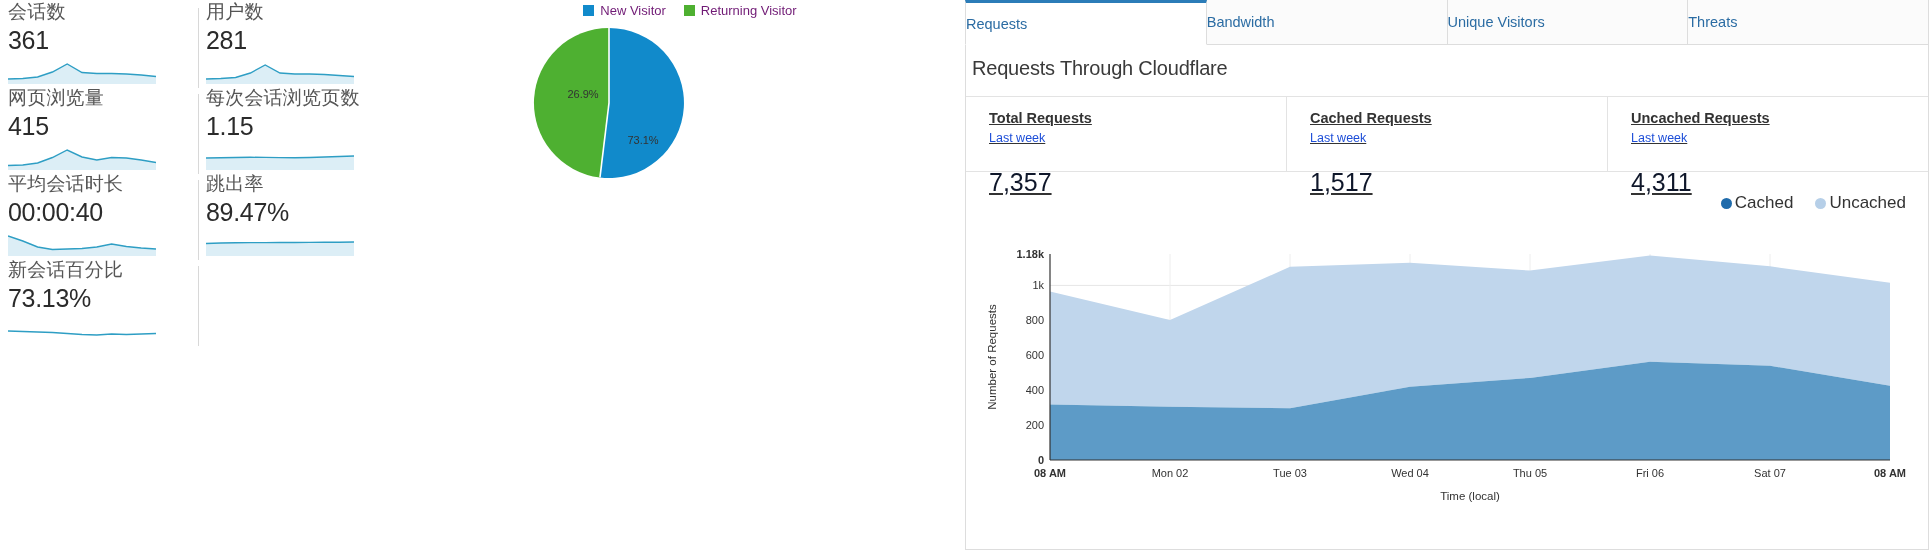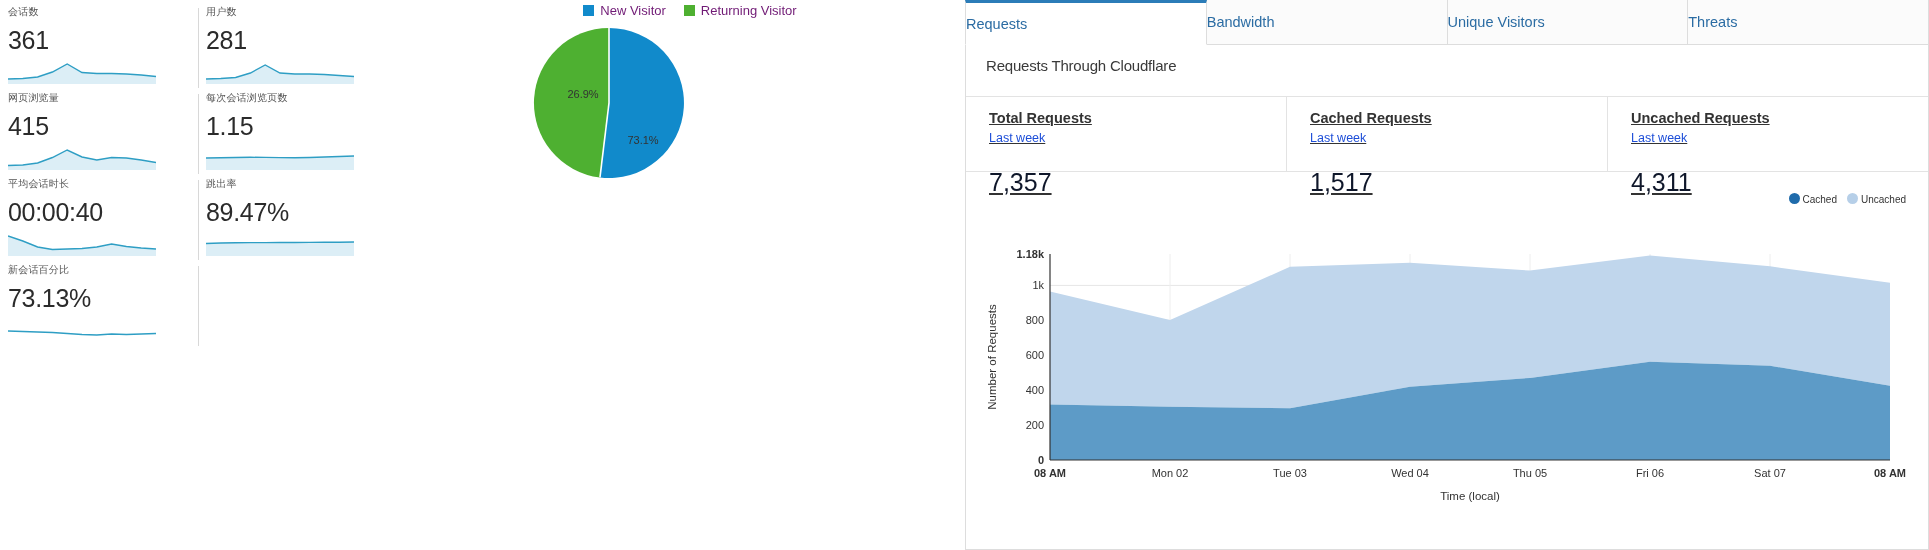--- a/index.html
+++ b/index.html
@@ -42,21 +42,21 @@
   .ga-tile.col1::before {
     content: "";
     position: absolute;
     left: 0px;
     top: 4px;
     width: 1px;
     height: 80px;
     background: #d8d8d8;
   }
   .ga-label {
-    font-size: 10px;
+    font-size: 19px;
     color: #555555;
     line-height: 16px;
     white-space: nowrap;
     letter-spacing: 0.2px;
   }
   .ga-value {
     font-size: 25px;
     color: #2b2b2b;
     line-height: 32px;
     margin-top: 4px;
@@ -158,23 +158,23 @@
     top: 45px;
     width: 964px;
     height: 505px;
     border: 1px solid #dddddd;
     border-top: none;
     box-sizing: border-box;
     background: #ffffff;
   }
   #cf-title {
     position: absolute;
-    left: 20px;
+    left: 6px;
     top: 12px;
-    font-size: 15px;
+    font-size: 20px;
     font-weight: 400;
     color: #3a3a3a;
     letter-spacing: -0.2px;
     white-space: nowrap;
     text-align: center;
   }
   #cf-stats {
     position: absolute;
     left: 0;
     top: 51px;
@@ -217,23 +217,23 @@
   }
   #cf-chart-legend {
     position: absolute;
     right: 22px;
     top: 148px;
     font-size: 0;
     white-space: nowrap;
   }
   .cf-legend-item {
     display: inline-block;
-    font-size: 10px;
+    font-size: 17px;
     color: #333333;
-    margin-left: 10px;
+    margin-left: 22px;
     vertical-align: middle;
     text-align: center;
   }
   .cf-legend-dot {
     display: inline-block;
     width: 11px;
     height: 11px;
     border-radius: 50%;
     vertical-align: -1px;
     margin-right: 3px;

